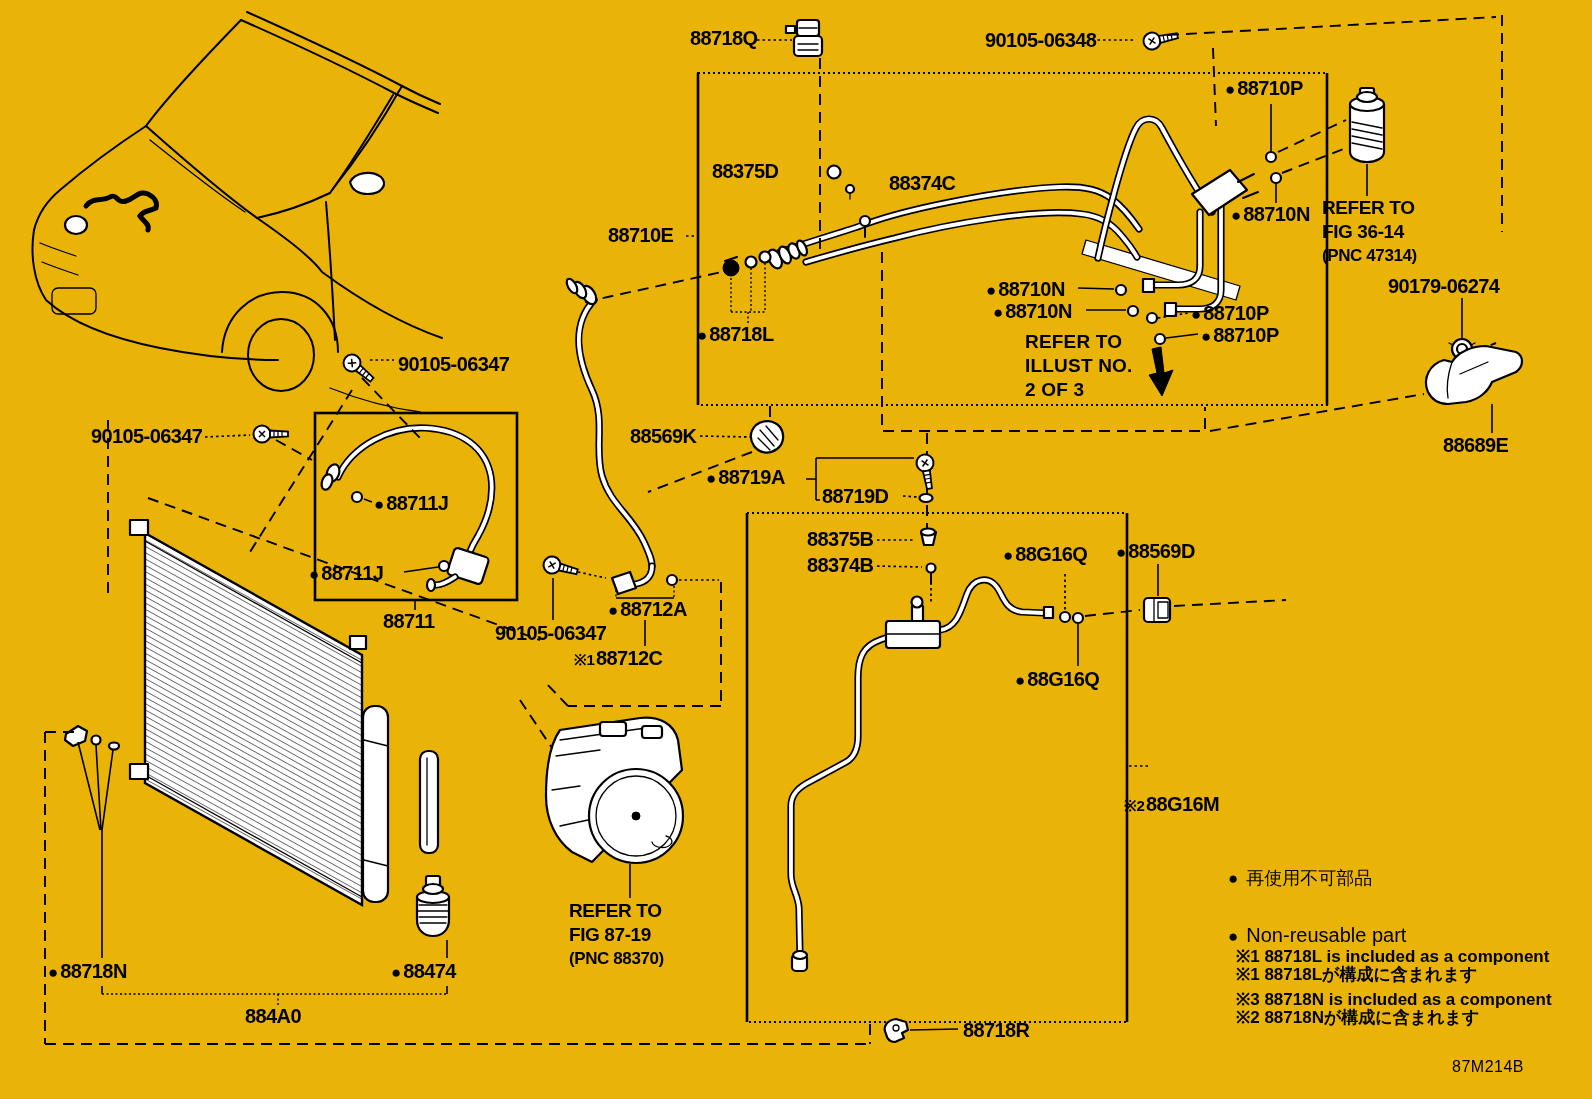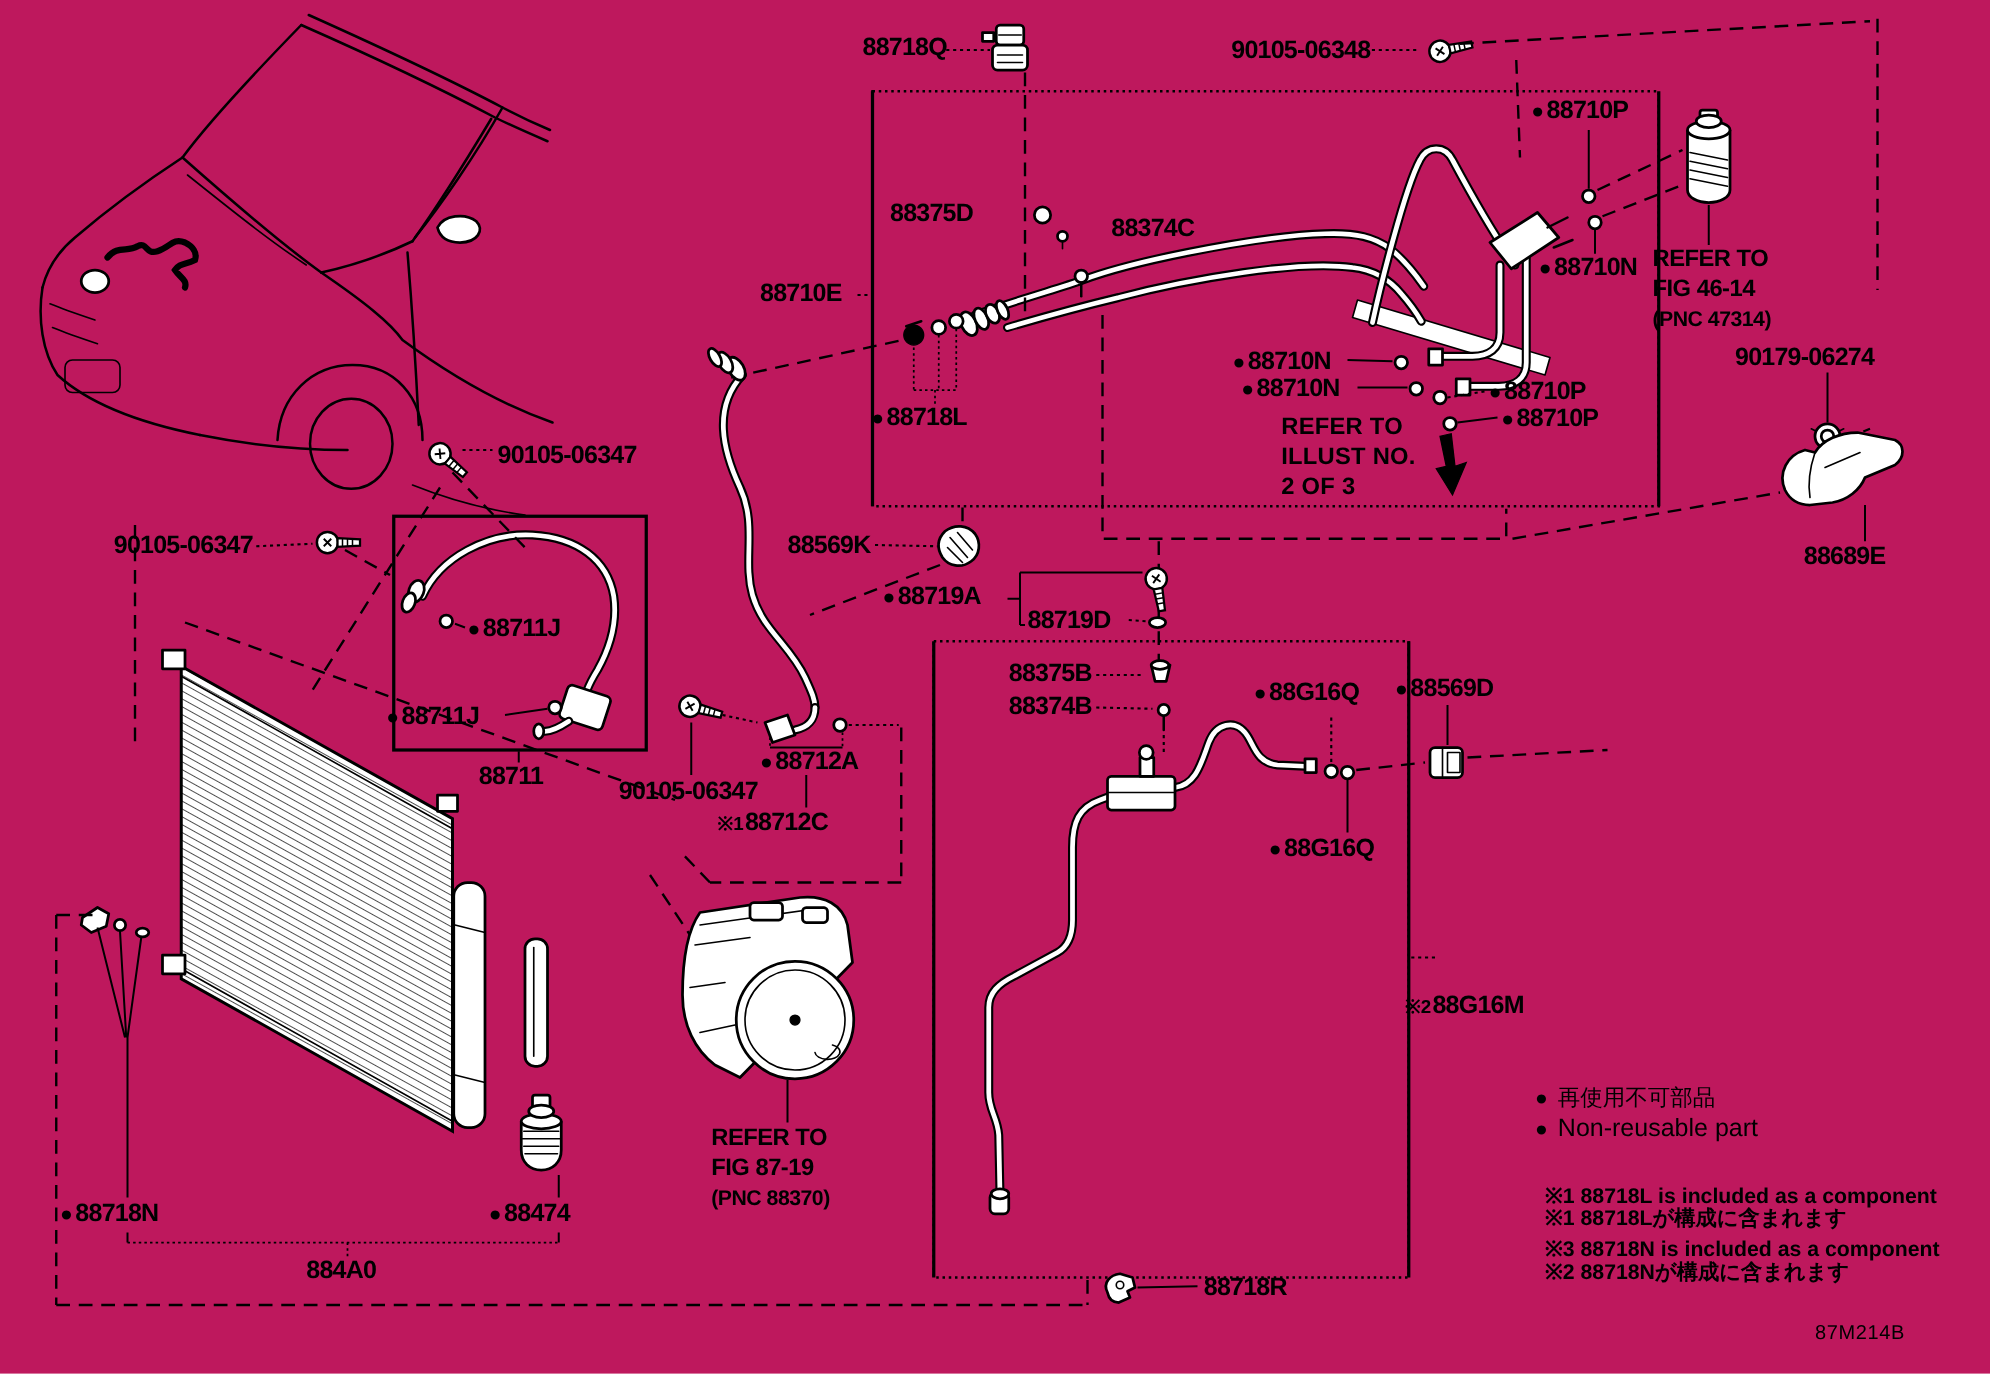--- a/index.html
+++ b/index.html
@@ -1,16 +1,16 @@
 <!DOCTYPE html>
 <html><head>
 <meta charset="utf-8">
 <style>
   html,body{margin:0;padding:0;background:#fff;}
-  #stage{position:relative;width:1592px;height:1099px;background:#be185d;overflow:hidden;
+  #stage{position:relative;width:1592px;height:1099px;background:#eab308;overflow:hidden;
          font-family:"Liberation Sans",sans-serif;color:#000;}
   #art{position:absolute;left:0;top:0;}
   
   .ln{stroke:#000;stroke-width:2;fill:none;stroke-linecap:round;stroke-linejoin:round;}
   .f{fill:#fff;stroke:#000;stroke-width:2.2;stroke-linejoin:round;}
   .fb{fill:#000;stroke:#000;stroke-width:1;}
   .thin{stroke-width:1.3;}
   .tO{stroke:#000;stroke-width:7.2;fill:none;stroke-linecap:round;stroke-linejoin:round;}
   .tI{stroke:#fff;stroke-width:3.8;fill:none;stroke-linecap:round;stroke-linejoin:round;}
   .dA{stroke:#000;stroke-width:1.9;fill:none;stroke-dasharray:11 7;}
@@ -24,21 +24,21 @@
        white-space:nowrap;line-height:20px;}
   .lbl .blt{font-size:17px;letter-spacing:0;margin-right:2px;}
   .lbl .pfx{font-size:15px;letter-spacing:0;margin-right:1px;}
   .ref{position:absolute;font-weight:bold;font-size:19px;letter-spacing:-0.4px;
        line-height:24px;white-space:nowrap;}
   .ref .sm{font-size:17px;}
   .ref2{letter-spacing:0.2px;}
   .lg{position:absolute;white-space:nowrap;}
   .lg .blt{font-size:17px;margin-right:8px;}
   .lg-jp{font-weight:normal;font-size:18px;}
-  .lg-en{font-size:20px;}
+  .lg-en{font-size:20px;margin-top:32px;}
   .lg-note-jp{font-weight:bold;font-size:17px;margin-top:40px;}
   .lg-note-en{font-size:17px;font-weight:bold;}
   .code{position:absolute;font-size:16px;letter-spacing:0.5px;}
 </style>
 </head>
 <body>
 
 <div id="stage">
 
 <svg id="art" width="1592" height="1099" viewBox="0 0 1592 1099">
@@ -379,21 +379,21 @@
 <div class="lbl" style="left:1116px;top:541px"><span class="blt">●</span><span>88569D</span></div>
 <div class="lbl" style="left:1015px;top:669px"><span class="blt">●</span><span>88G16Q</span></div>
 <div class="lbl" style="left:1124px;top:794px"><span class="pfx">※2</span><span>88G16M</span></div>
 <div class="lbl" style="left:48px;top:961px"><span class="blt">●</span><span>88718N</span></div>
 <div class="lbl" style="left:391px;top:961px"><span class="blt">●</span><span>88474</span></div>
 <div class="lbl" style="left:243px;top:1006px"><span class="blt"></span><span>884A0</span></div>
 <div class="lbl" style="left:961px;top:1020px"><span class="blt"></span><span>88718R</span></div>
 
 <div class="ref" style="left:1322px;top:196px">
   <div>REFER TO</div>
-  <div>FIG 46-14</div>
+  <div>FIG 36-14</div>
   <div class="sm">(PNC 47314)</div>
 </div>
 <div class="ref ref2" style="left:1025px;top:330px">
   <div>REFER TO</div>
   <div>ILLUST NO.</div>
   <div>2 OF 3</div>
 </div>
 <div class="ref" style="left:569px;top:899px">
   <div>REFER TO</div>
   <div>FIG 87-19</div>

